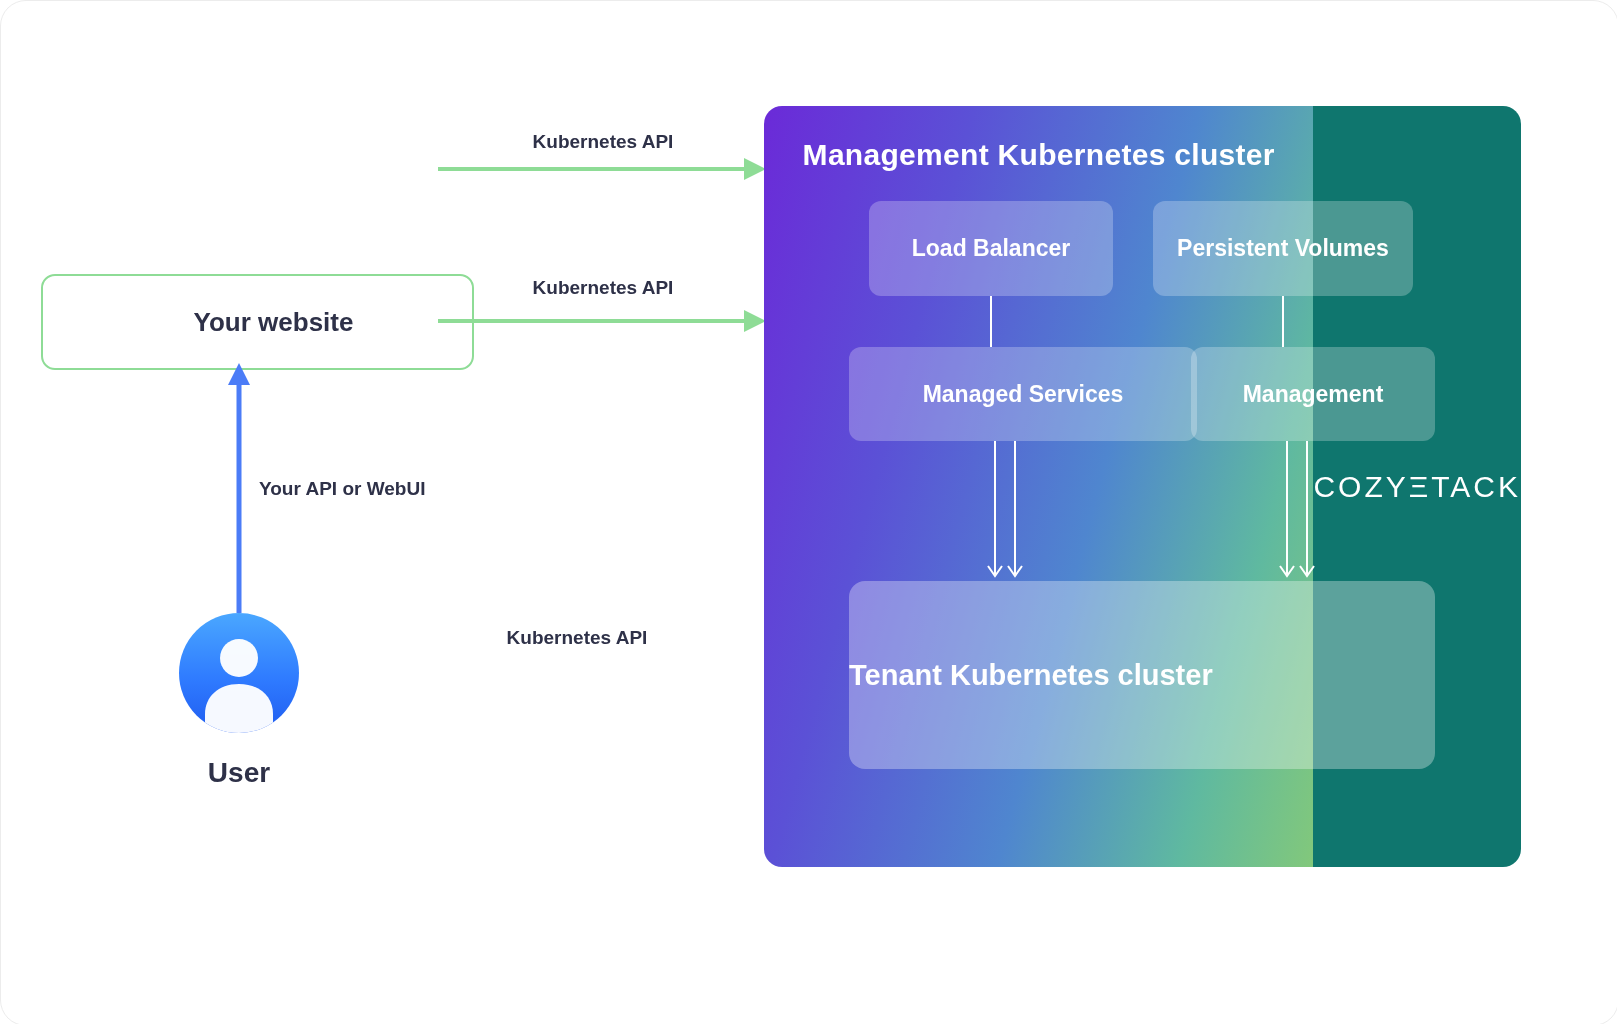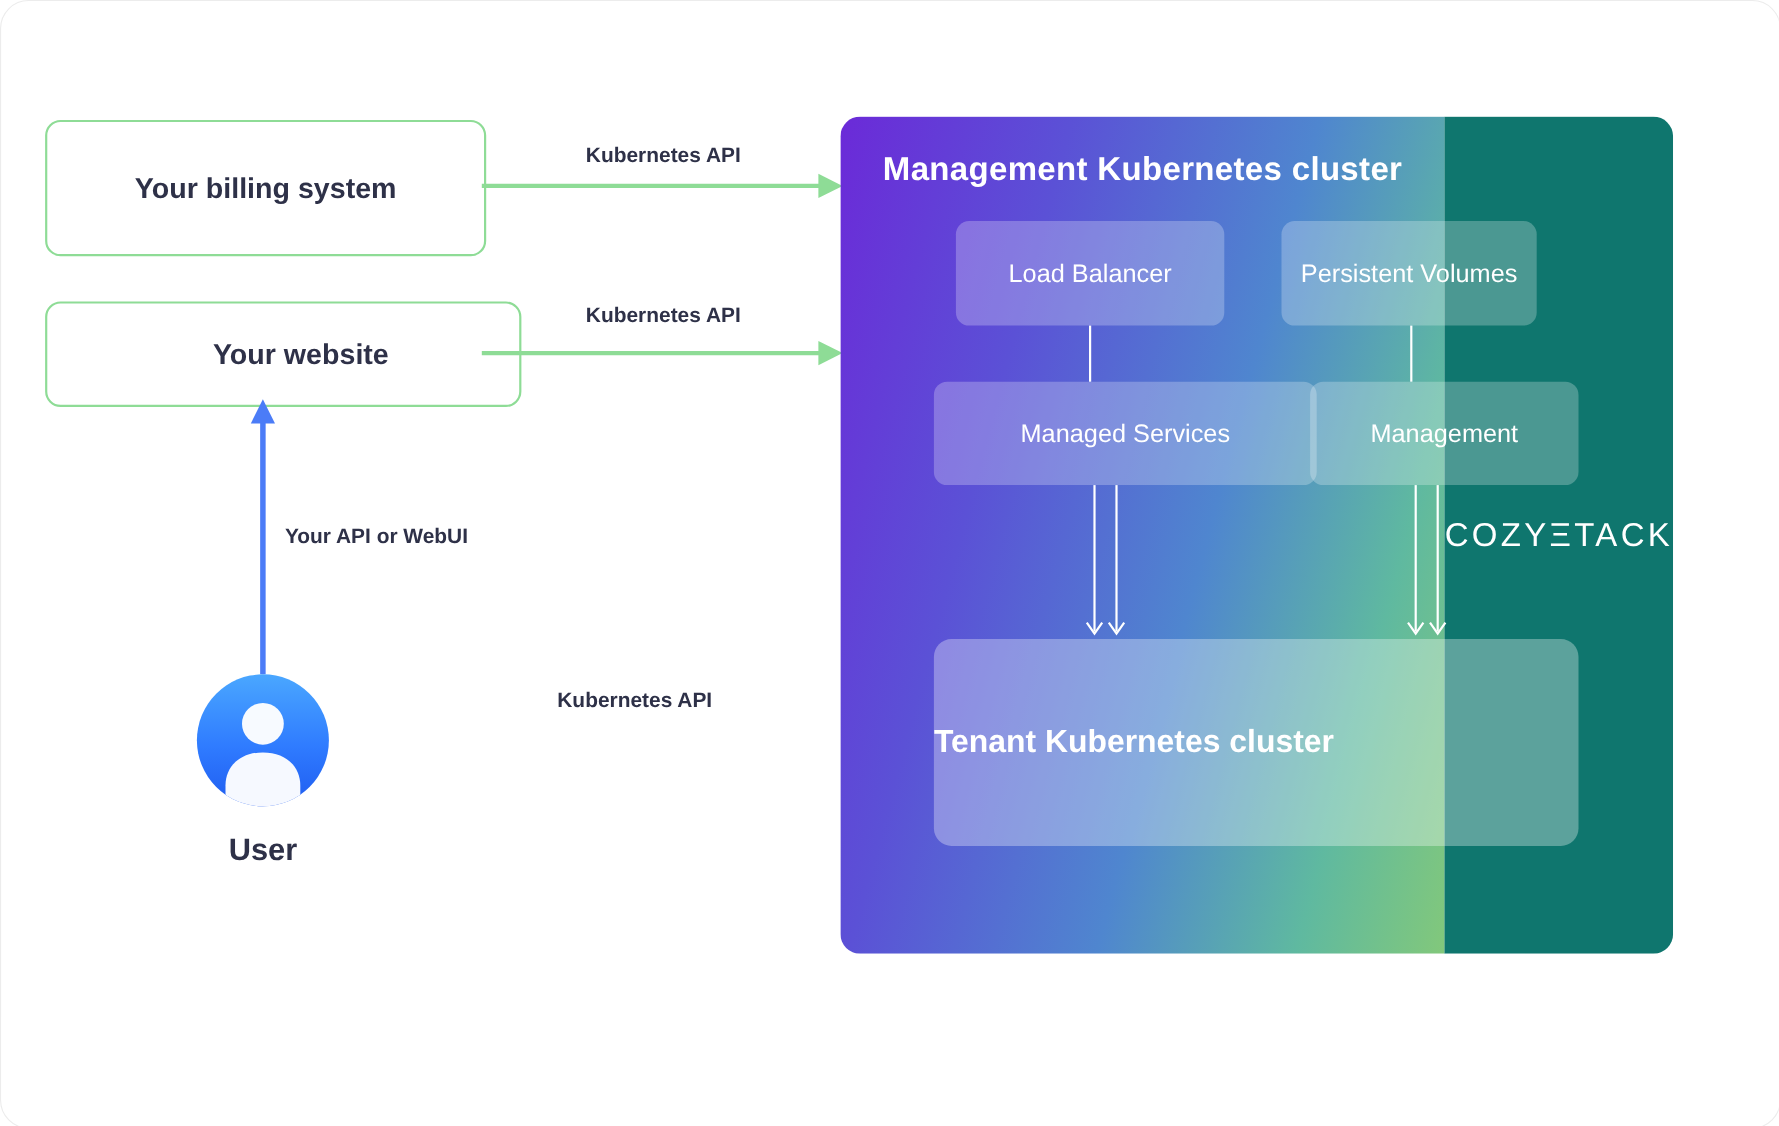--- a/index.html
+++ b/index.html
@@ -31,41 +31,38 @@
 
   
   .panel{position:absolute;left:763px;top:105px;width:757px;height:761px;border-radius:18px;overflow:hidden;
          display:flex;flex-direction:row;}
   .panel-body{position:relative;flex:1 1 auto;
          background:linear-gradient(105deg,#6b2ad8 0%,#5b51d6 28%,#4f86cf 58%,#5fb9a0 82%,#82c87b 100%);}
   .panel-title{position:absolute;left:0;top:32px;width:100%;text-align:center;
                color:#ffffff;font-weight:800;font-size:30px;letter-spacing:.3px;}
   .comp-box{position:absolute;background:rgba(255,255,255,0.25);border-radius:12px;
             display:flex;align-items:center;justify-content:center;
-            color:#ffffff;font-size:23px;font-weight:400;}
+            color:#ffffff;font-size:23px;font-weight:700;}
   .comp-lb{left:105px;top:95px;width:244px;height:95px;}
-  .comp-pv{left:389px;top:95px;width:232px;height:95px;margin-left:12px;}
+  .comp-pv{left:389px;top:95px;width:260px;height:95px;}
   .comp-ms{left:85px;top:241px;width:348px;height:94px;}
   .comp-as{left:427px;top:241px;width:244px;height:94px;}
   .tenant-box{position:absolute;left:85px;top:475px;width:586px;height:188px;
               background:rgba(255,255,255,0.32);border-radius:16px;
               display:flex;align-items:center;justify-content:flex-start;
               color:#ffffff;font-weight:800;font-size:29px;}
   .connectors{position:absolute;left:0;top:0;}
   .panel-footer{flex:0 0 52px;background:#0f766e;display:flex;align-items:center;justify-content:center;}
   .brand{color:#ffffff;font-size:30px;font-weight:500;letter-spacing:3px;}
 </style>
 </head>
 <body>
 
 <div class="canvas">
 
-  <div class="ext-box box-billing">
-    <span>Your billing system</span>
-  </div>
 
   <div class="ext-box box-website">
     <span>Your website</span>
   </div>
 
   <svg class="arrow-svg" style="left:437px;top:150px" width="330" height="36">
     <line x1="0" y1="18" x2="310" y2="18" stroke="#8edc96" stroke-width="4"></line>
     <polygon points="306,7 328,18 306,29" fill="#8edc96"></polygon>
   </svg>
   <div class="edge-label lbl-billing">Kubernetes API</div>

